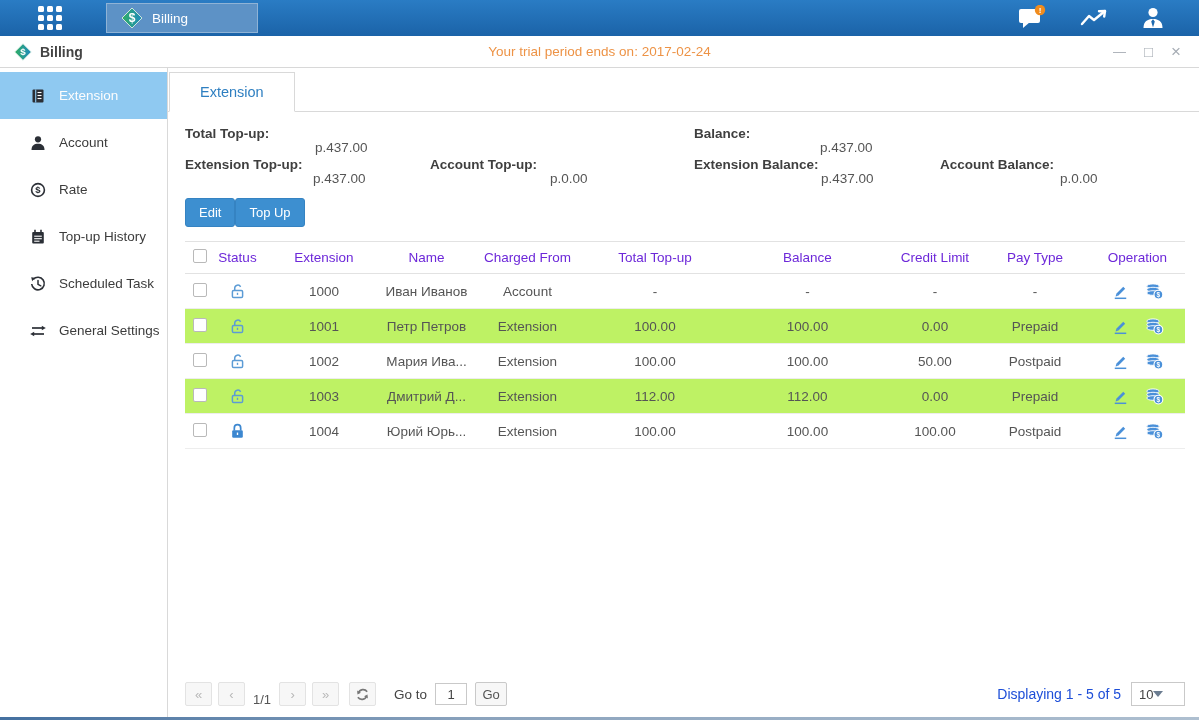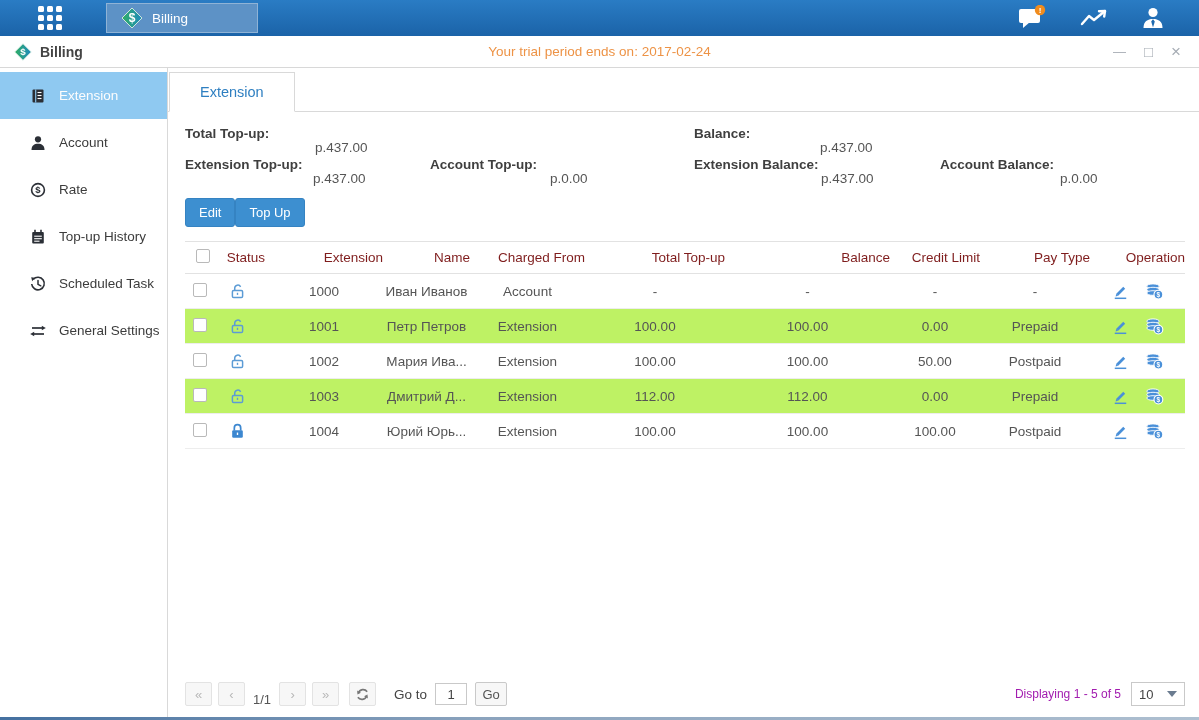--- a/index.html
+++ b/index.html
@@ -55,22 +55,22 @@
   .slabel { font-weight:bold; color:#3f3f3f; }
   .svalue { color:#555;margin-top:14px; }
 
   
   .btnrow { margin-top:10px; display:flex; gap:0; }
   .btn-blue { background:#3d8fd0; color:#fff; border:1px solid #3583c2; border-radius:3px;
     font-size:13px; padding:6px 13px; cursor:pointer; font-family:inherit; }
 
   
   table.grid { margin-top:14px; width:100%; border-collapse:collapse; table-layout:fixed; }
-  table.grid th { font-weight:normal; color:#7f1d1d; font-size:13.5px; height:32px;
-    border-top:1px solid #e2e2e2; border-bottom:1px solid #e2e2e2; text-align:right; }
+  table.grid th { font-weight:normal; color:#6d28d9; font-size:13.5px; height:32px;
+    border-top:1px solid #e2e2e2; border-bottom:1px solid #e2e2e2; text-align:center; }
   table.grid td { height:35px; font-size:13.5px; color:#555; text-align:center;
     border-bottom:1px solid #ededed; overflow:hidden; white-space:nowrap; text-overflow:ellipsis; }
   table.grid tr.stripe td { background:#bef264; }
   .cb { width:14px; height:14px; border:1px solid #b9b9b9; border-radius:2px; background:#fff;
     display:inline-block; cursor:pointer; }
   td.l, th.l { text-align:left; padding-left:4px; }
   .op-icons { display:flex; justify-content:center; align-items:center; gap:16px; }
   .op-icons .ico { cursor:pointer; display:inline-flex; }
 
   
@@ -80,23 +80,23 @@
     border-radius:2px; color:#b8b8b8; font-size:13px; display:inline-flex;
     align-items:center; justify-content:center; cursor:pointer; margin-right:6px; }
   .pglabel { margin:10px 8px 0 2px; color:#555; }
   .refresh-btn { margin-left:4px; }
   .goto-label { margin:0 8px 0 12px; color:#444; font-size:13.5px; }
   .goto-input { width:32px; height:22px; border:1px solid #c9c9c9; text-align:center;
     font-size:13px; color:#444; font-family:inherit; margin-right:8px; }
   .go-btn { width:32px; height:24px; background:#f7f7f7; border:1px solid #c9c9c9;
     border-radius:2px; font-size:13px; color:#555; cursor:pointer; font-family:inherit; }
   .pg-right { margin-left:auto; display:flex; align-items:center; gap:10px; }
-  .displaying { color:#a21caf; font-size:12px; }
+  .displaying { color:#1d4ed8; font-size:14px; }
   .pagesize { width:54px; height:24px; border:1px solid #c9c9c9; background:#fff;
-    display:flex; align-items:center; justify-content:space-between; padding:0 7px;
+    display:flex; align-items:center; padding:0 7px;
     cursor:pointer; color:#444; font-size:13px; }
   .caret { width:0; height:0; border-left:5px solid transparent; border-right:5px solid transparent;
     border-top:6px solid #6b7c90; }
 
   .bottom-edge { height:3px; flex:0 0 3px;
     background:linear-gradient(90deg,#4470a0,#8ba3bd 40%,#aebfd0); }
 </style>
 </head>
 <body>
 

